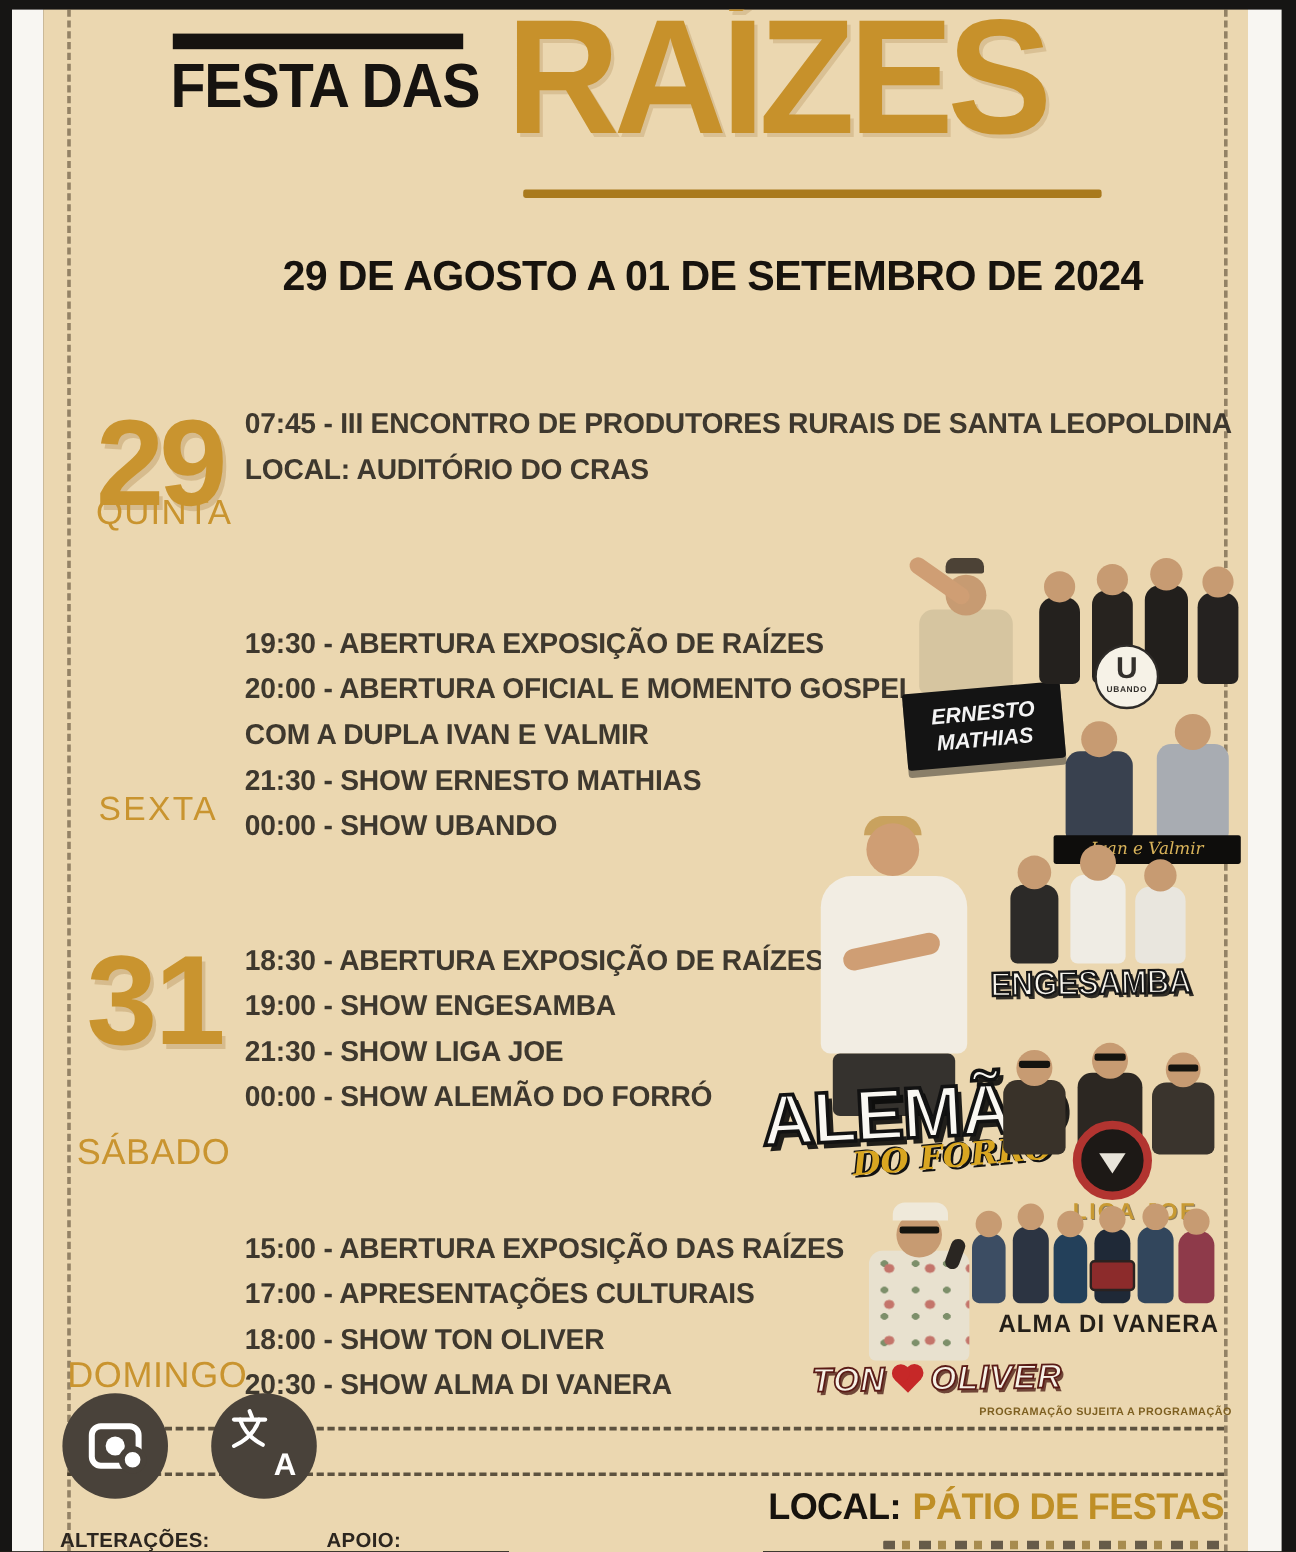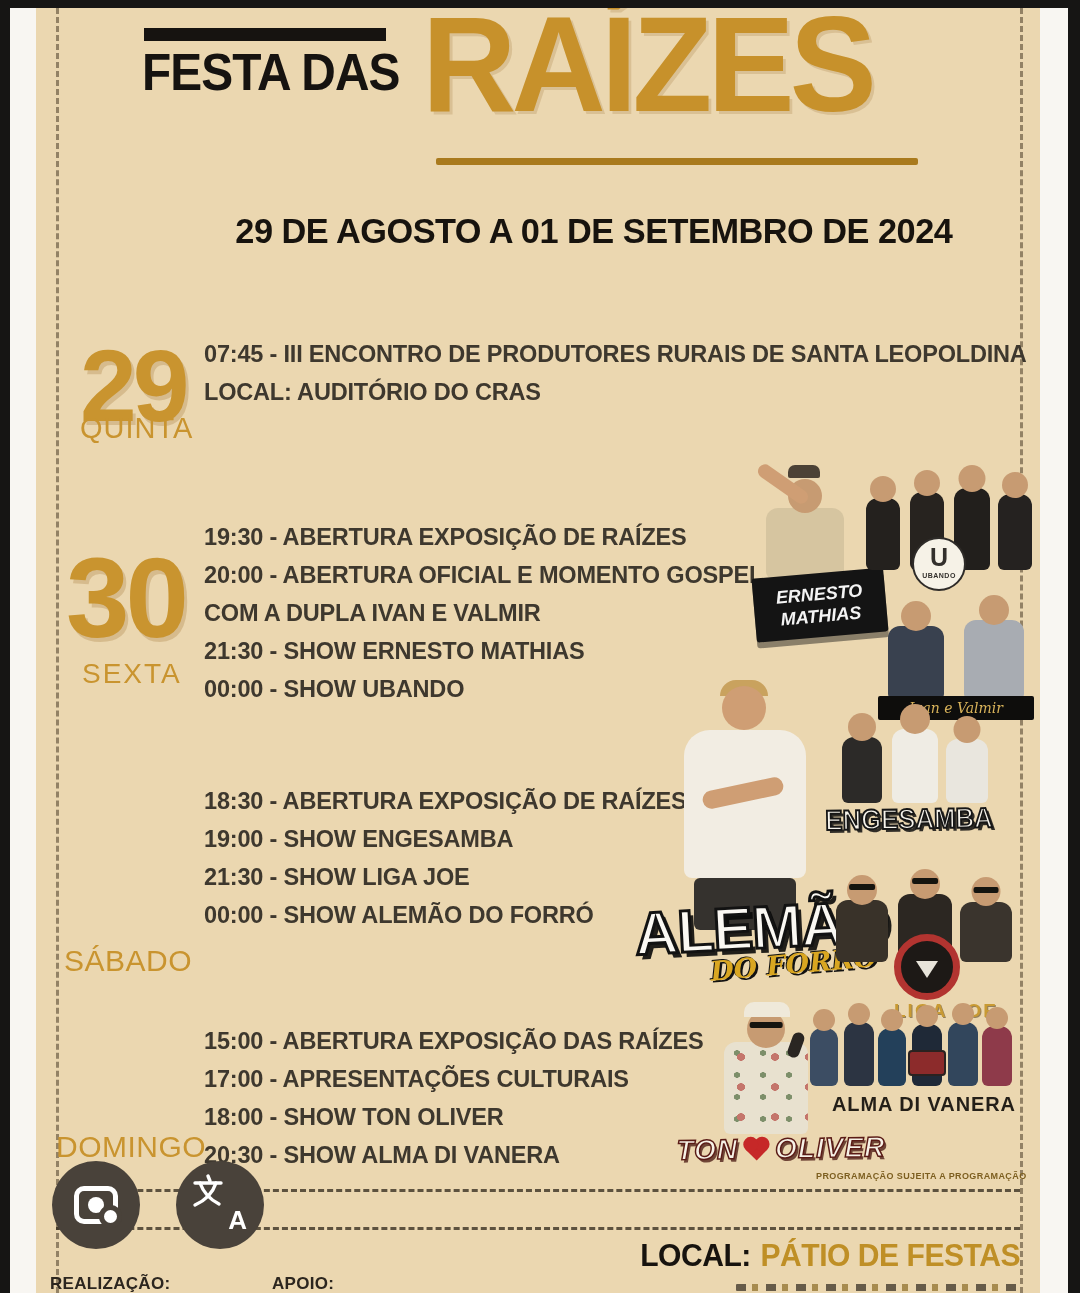--- a/index.html
+++ b/index.html
@@ -146,30 +146,30 @@
     <div class="underline"></div>
     <div class="daterange">29 DE AGOSTO A 01 DE SETEMBRO DE 2024</div>
 
     <div class="daynum n29">29</div>
     <div class="dayname q29">QUINTA</div>
     <div class="sched s29">
       <div class="ln">07:45 - III ENCONTRO DE PRODUTORES RURAIS DE SANTA LEOPOLDINA</div>
       <div class="ln">LOCAL: AUDITÓRIO DO CRAS</div>
     </div>
 
-    <div class="daynum n30">30</div>
     <div class="dayname q30">SEXTA</div>
     <div class="sched s30">
       <div class="ln">19:30 - ABERTURA EXPOSIÇÃO DE RAÍZES</div>
       <div class="ln">20:00 - ABERTURA OFICIAL E MOMENTO GOSPEL</div>
       <div class="ln">COM A DUPLA IVAN E VALMIR</div>
       <div class="ln">21:30 - SHOW ERNESTO MATHIAS</div>
       <div class="ln">00:00 - SHOW UBANDO</div>
     </div>
 
+    <div class="daynum n31">31</div>
     <div class="dayname q31">SÁBADO</div>
     <div class="sched s31">
       <div class="ln">18:30 - ABERTURA EXPOSIÇÃO DE RAÍZES</div>
       <div class="ln">19:00 - SHOW ENGESAMBA</div>
       <div class="ln">21:30 - SHOW LIGA JOE</div>
       <div class="ln">00:00 - SHOW ALEMÃO DO FORRÓ</div>
     </div>
 
     <div class="dayname q01">DOMINGO</div>
     <div class="sched s01">
@@ -260,21 +260,21 @@
     <div class="almatxt">ALMA DI VANERA</div>
 
     <div class="note">PROGRAMAÇÃO SUJEITA A PROGRAMAÇÃO</div>
 
     <div class="cut cut1"></div>
     <div class="cut cut2"></div>
     <div class="localline">
       <span class="lab">LOCAL:</span><span class="val">PÁTIO DE FESTAS</span>
     </div>
     <div class="addrclip"></div>
-    <div class="credit r">REALIZAÇÃO:</div>
+    <div class="credit r">ALTERAÇÕES:</div>
     <div class="credit a">APOIO:</div>
   </div>
 
   <div class="obtn lens">
     <div class="cam">
       <div class="lens-dot"></div>
     </div>
   </div>
   <div class="obtn trans">
     <svg class="trans-svg" width="40" height="40" viewBox="0 0 40 40">

